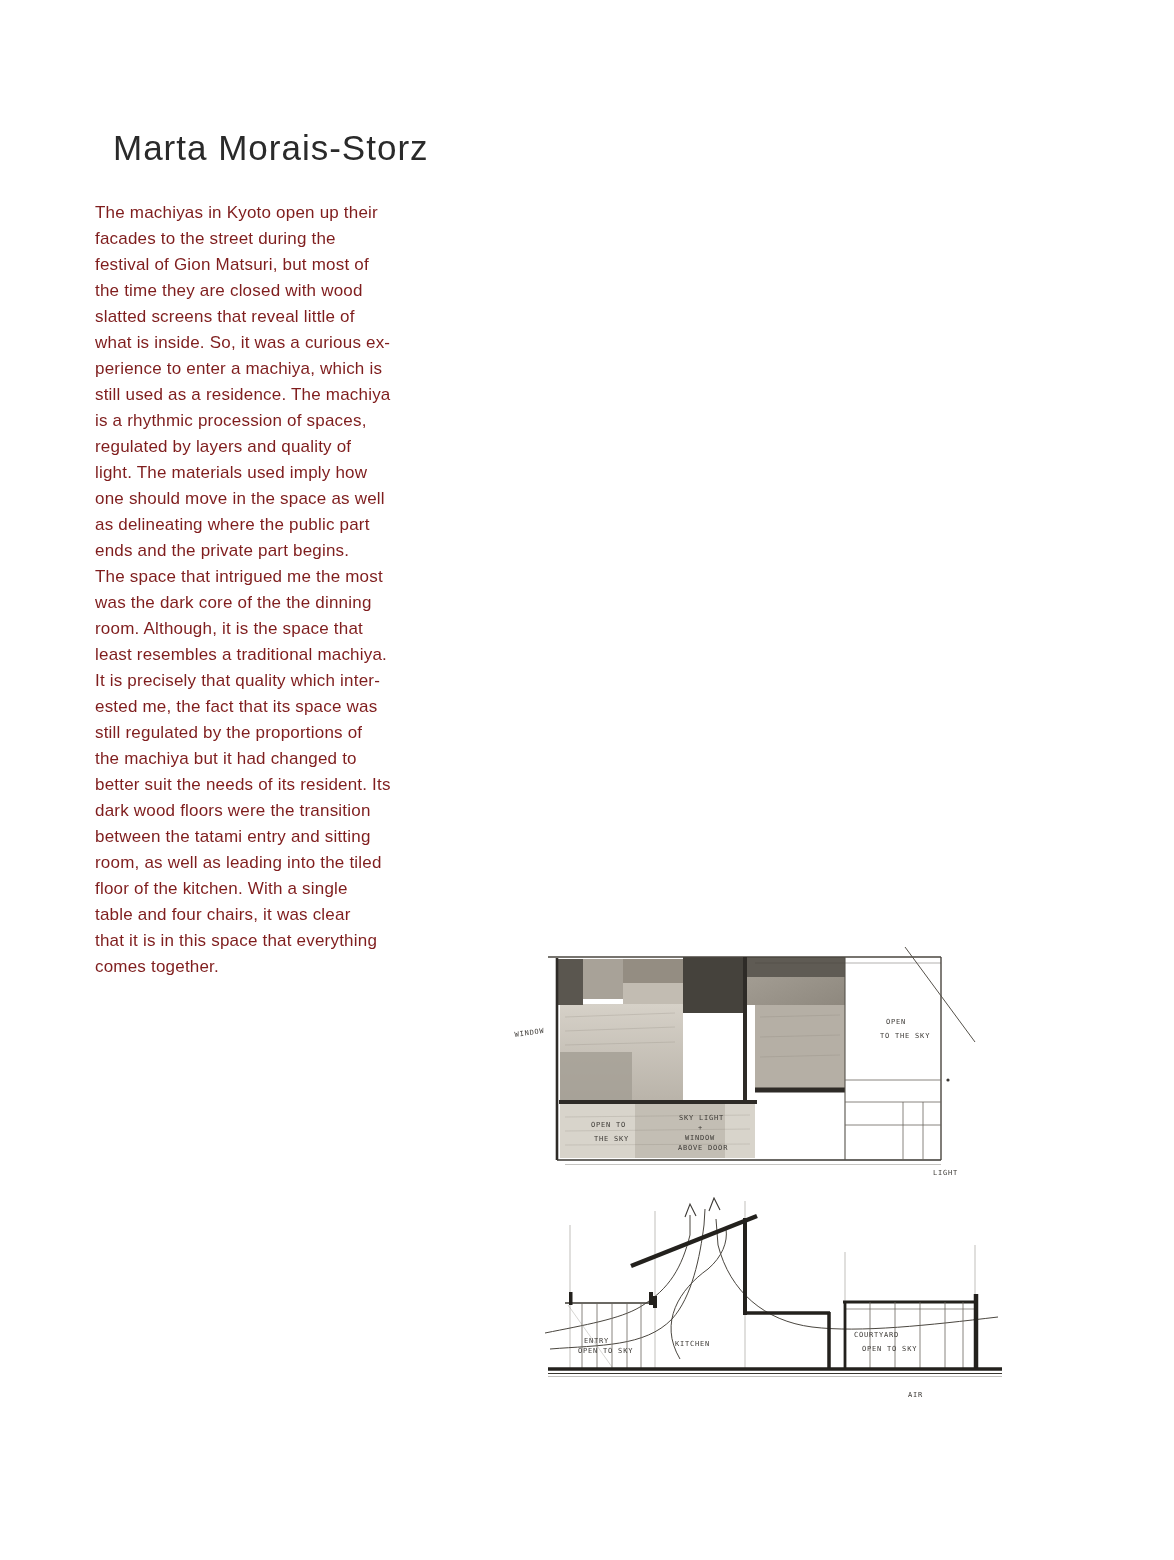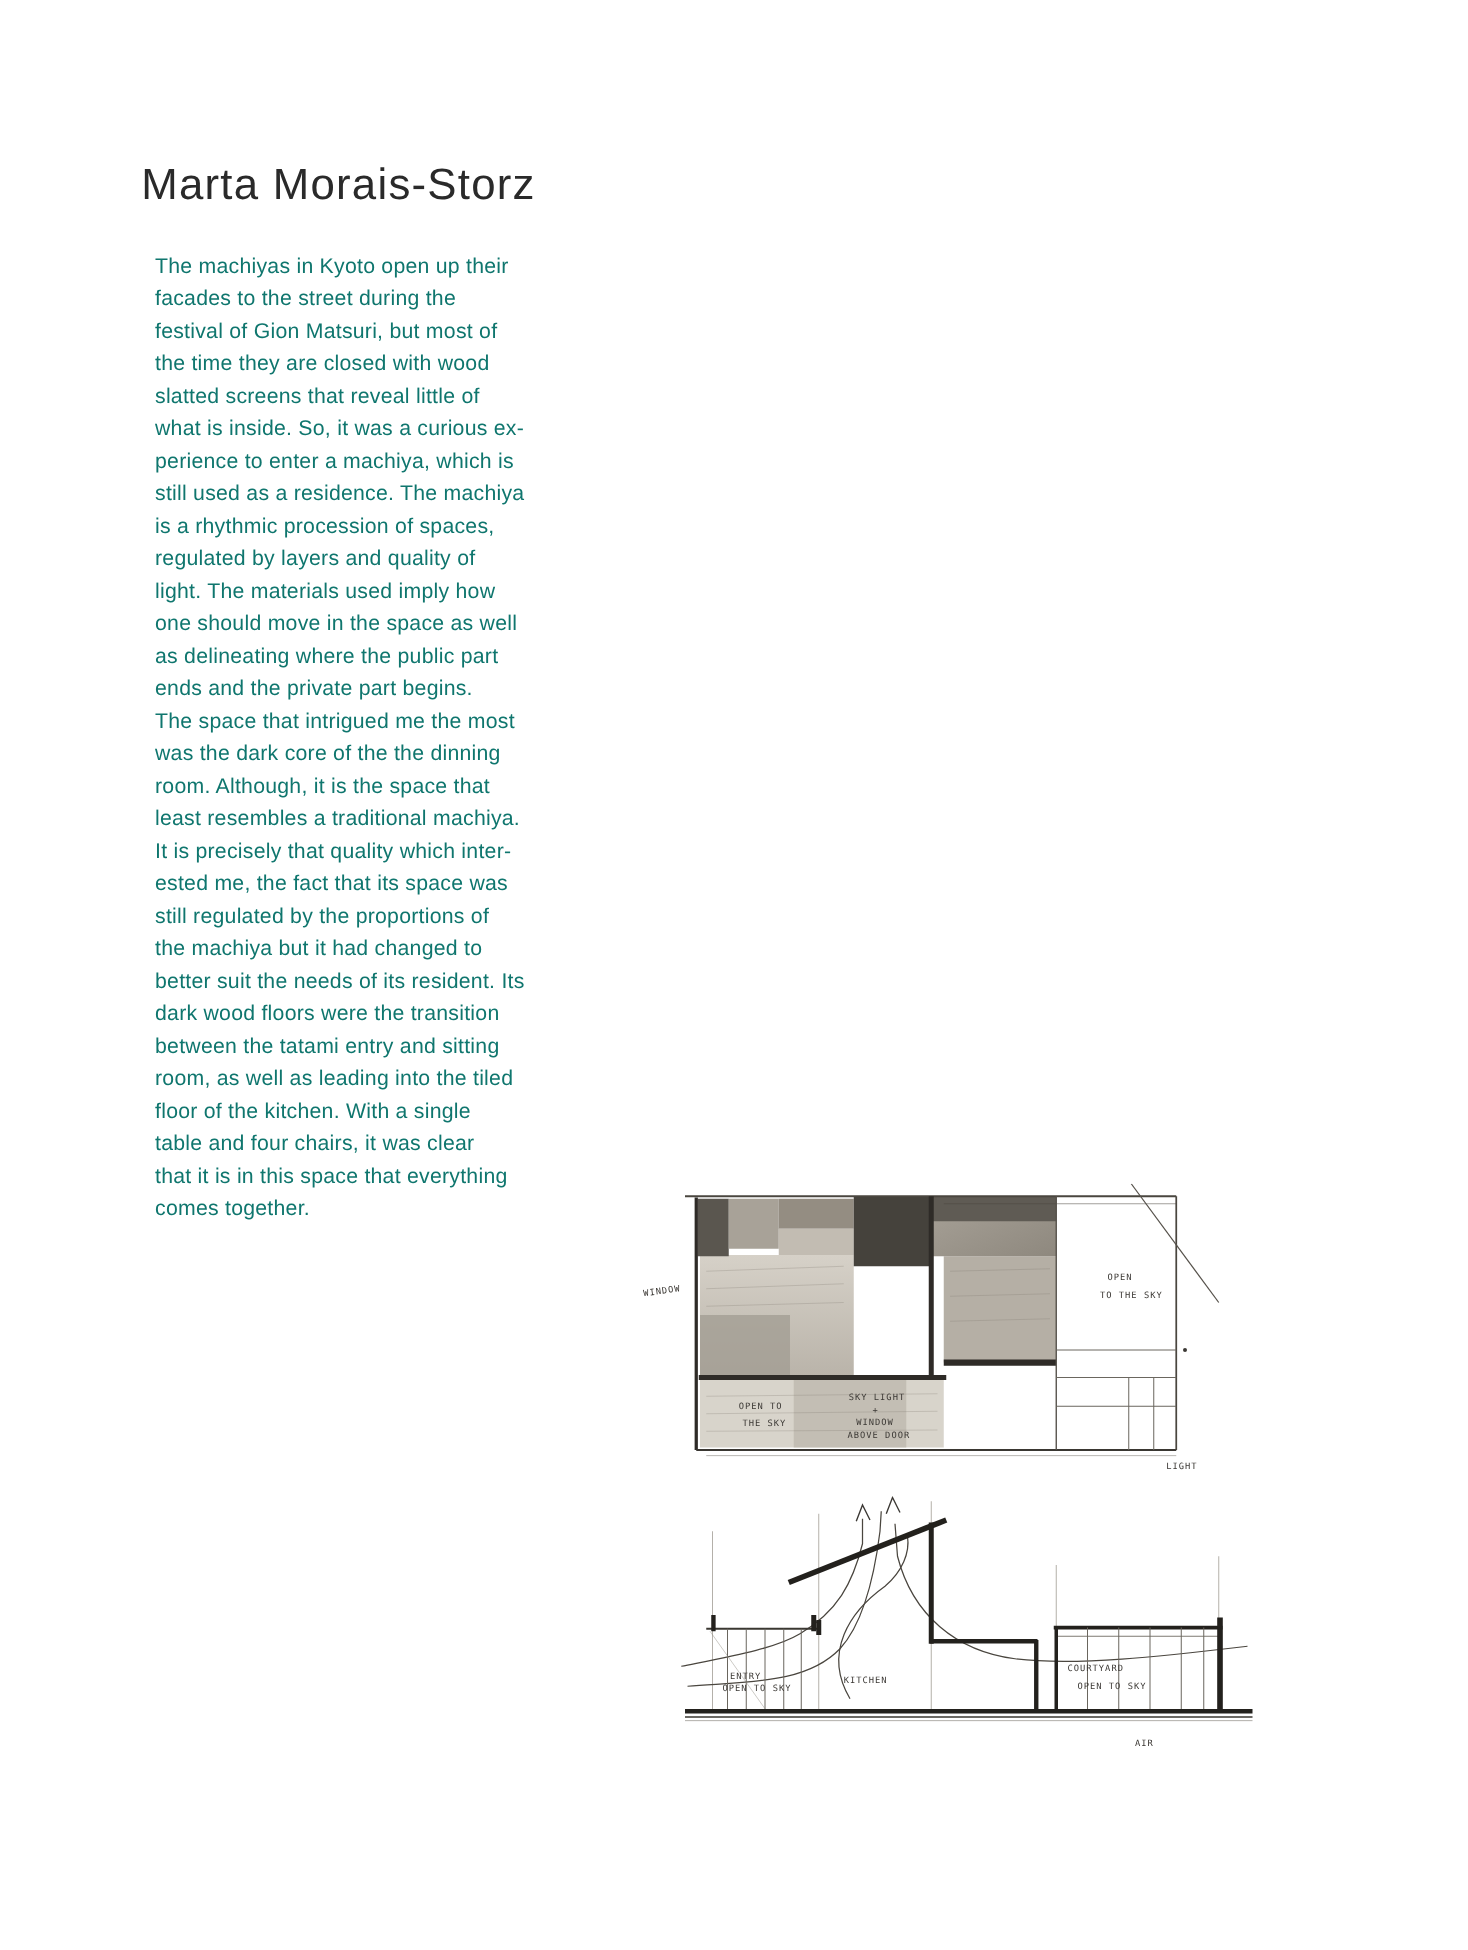--- a/index.html
+++ b/index.html
@@ -19,26 +19,26 @@
     left: 113px;
     top: 116px;
     font-size: 35px;
     font-weight: 400;
     letter-spacing: 1px;
     color: #2a2a2a;
     font-family: "Liberation Sans", sans-serif;
   }
   .body-text {
     position: absolute;
-    left: 124px;
+    left: 95px;
     top: 188px;
     width: 330px;
     font-size: 17px;
     line-height: 26px;
-    color: #0f766e;
+    color: #7f1d1d;
     letter-spacing: 0.2px;
     white-space: pre-line;
     font-family: "Liberation Sans", sans-serif;
   }
   .plan-sketch {
     position: absolute;
     left: 505px;
     top: 935px;
     width: 480px;
     height: 230px;

